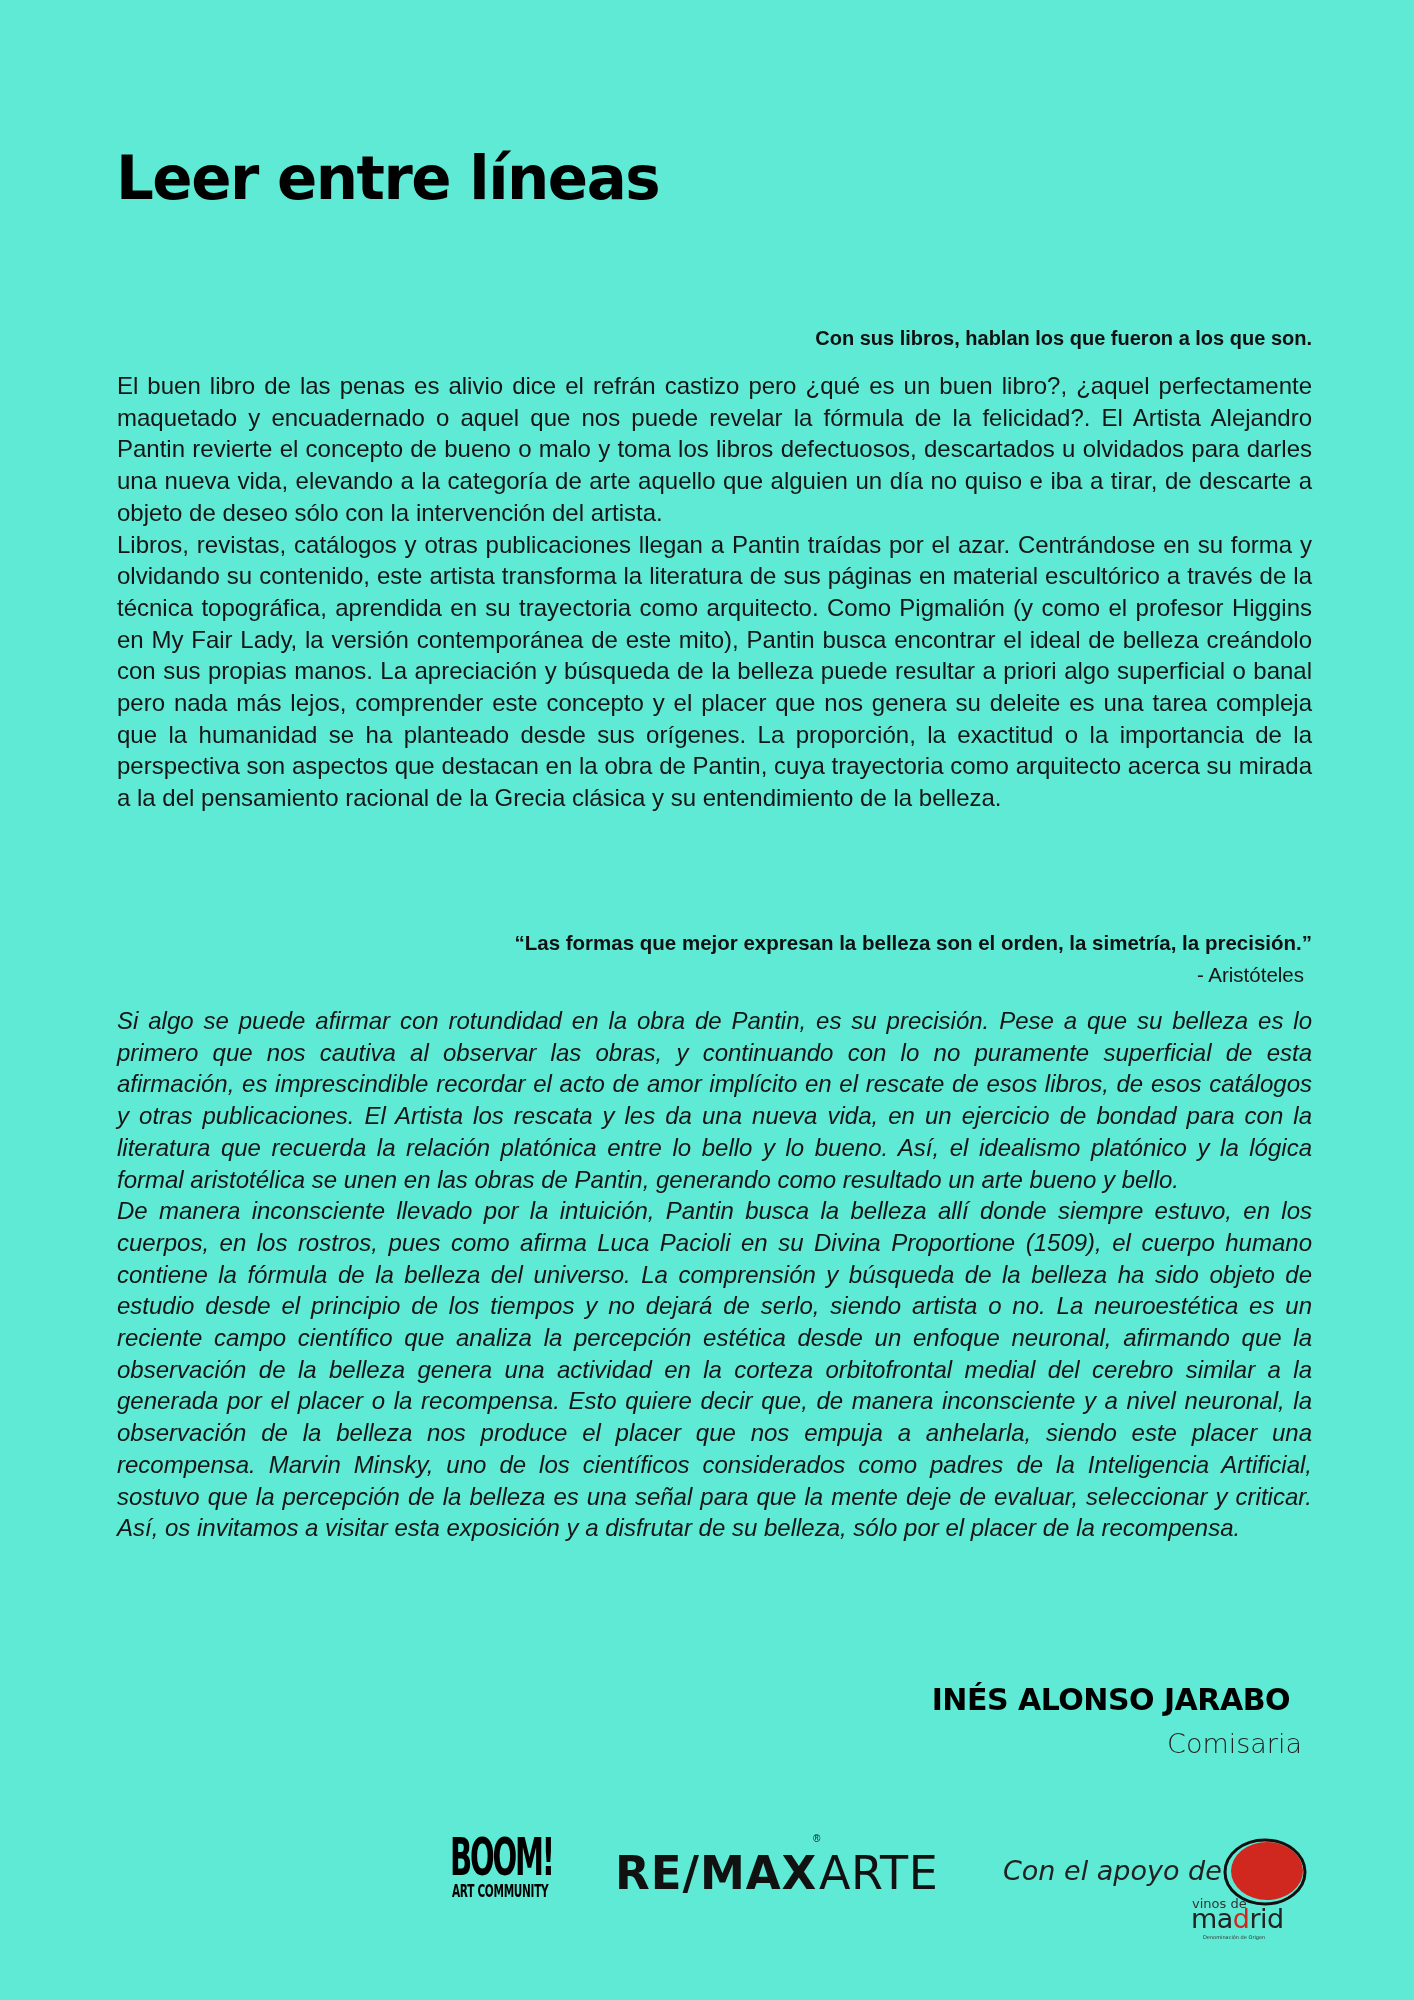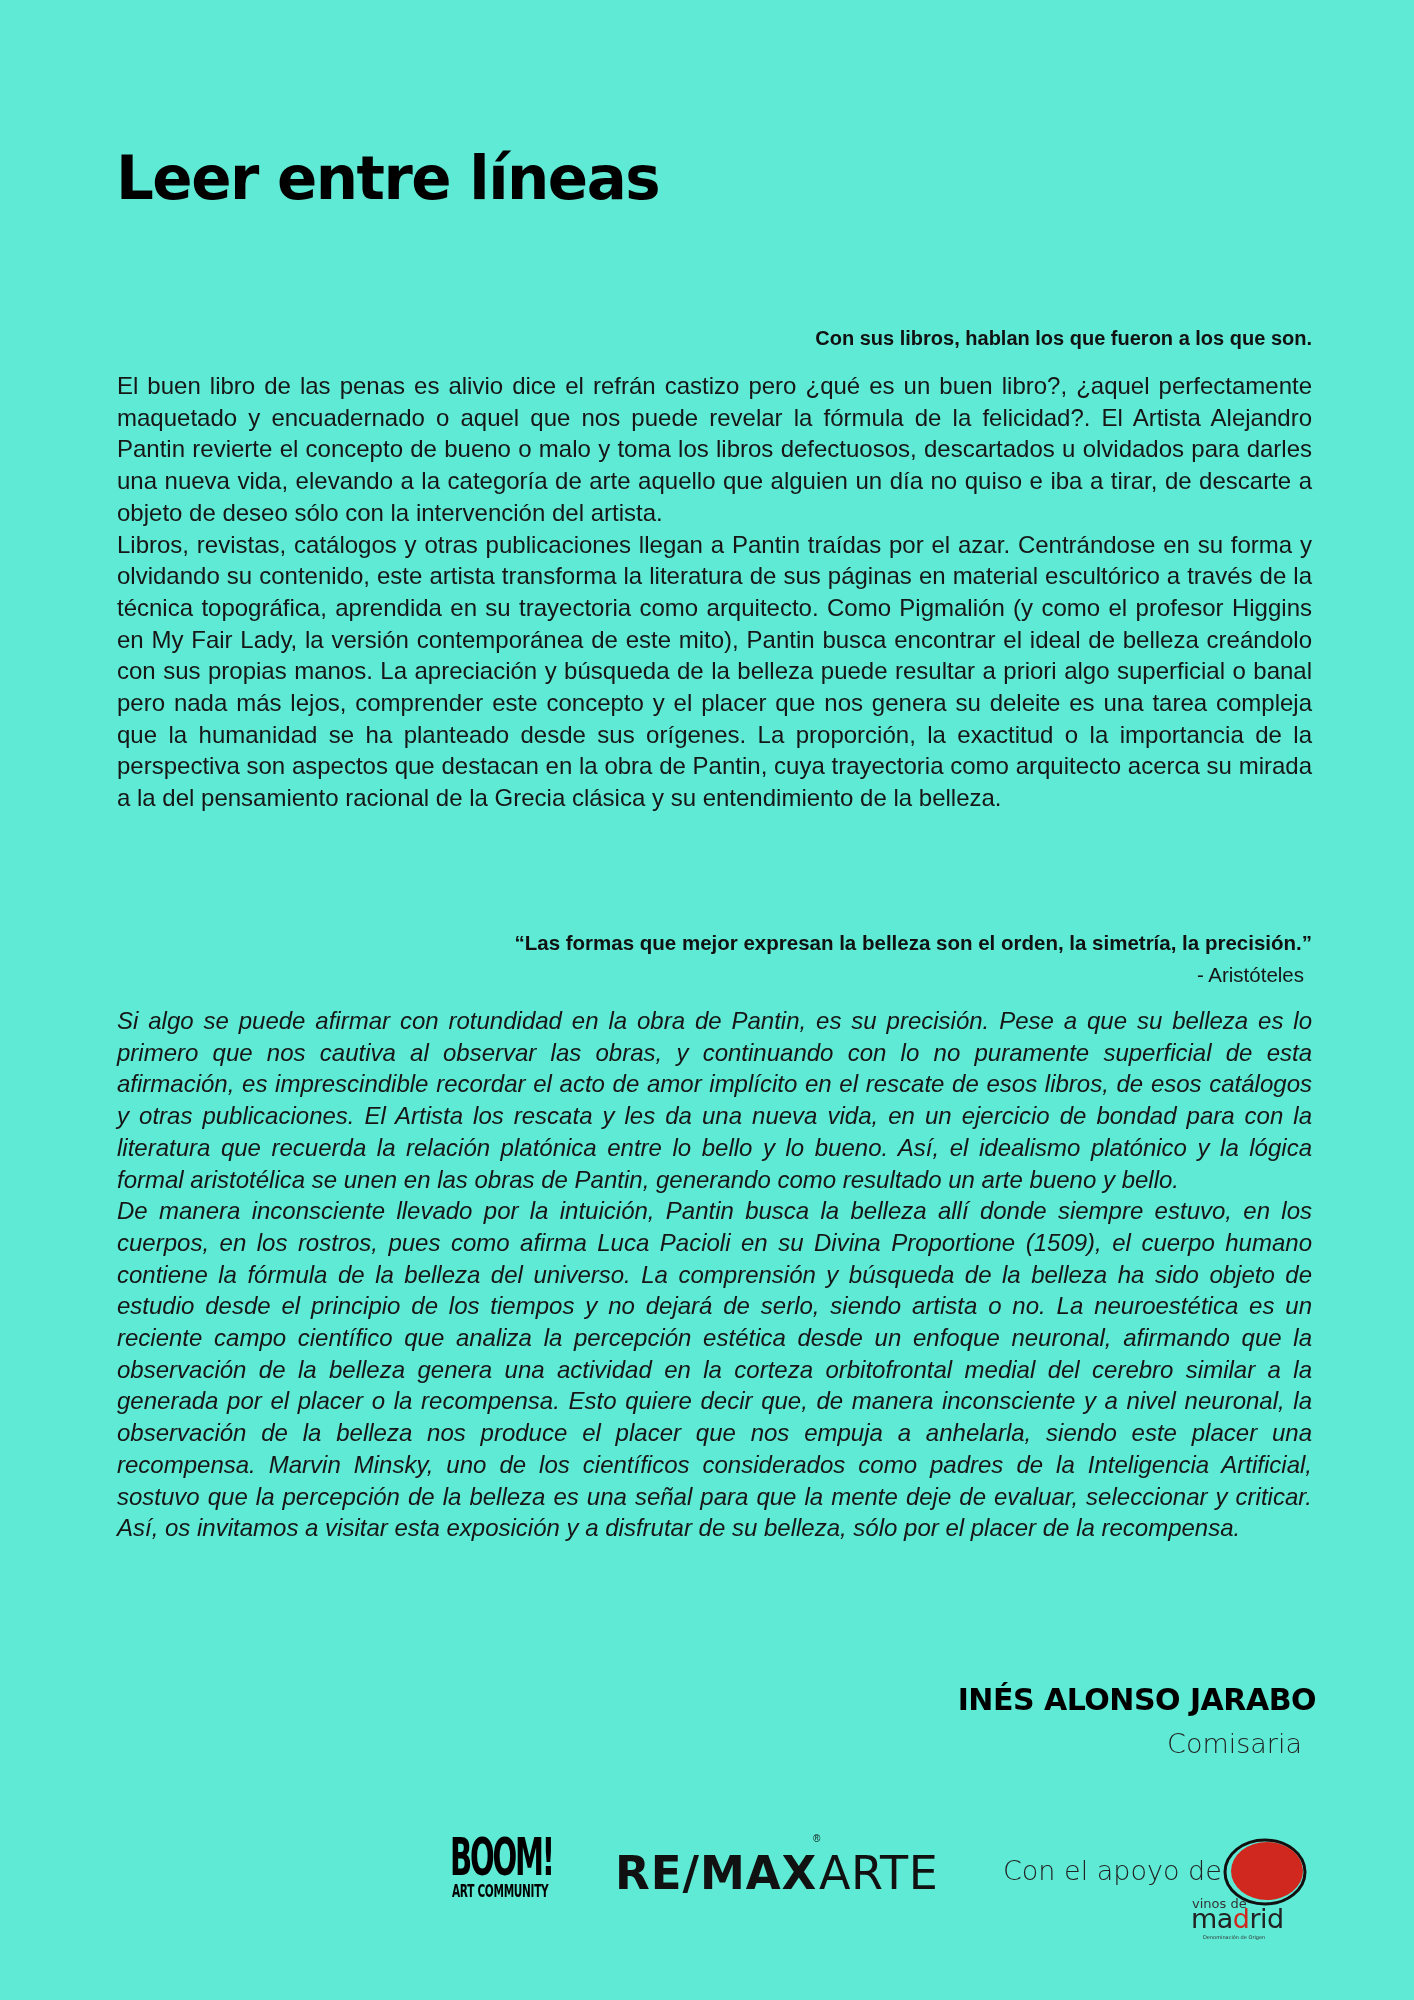--- a/index.html
+++ b/index.html
@@ -40,21 +40,21 @@
     font-family: "Liberation Sans", sans-serif; font-weight: bold;
     font-size: 20.5px; color: #111111; line-height: 30px; white-space: nowrap;
   }
   .quote-author {
     position: absolute; right: 110px; top: 960px;
     font-family: "Liberation Sans", sans-serif;
     font-size: 20.5px; color: #161616; line-height: 30px; white-space: nowrap;
   }
 
   .sign-name {
-    position: absolute; right: 98px; top: 1680px;
+    position: absolute; right: 124px; top: 1680px;
     font-family: "DejaVu Sans", sans-serif; font-weight: bold;
     font-size: 30px; letter-spacing: -0.5px; color: #000000; line-height: 40px; white-space: nowrap;
   }
   .sign-role {
     position: absolute; right: 112px; top: 1726px;
     font-family: "DejaVu Sans", sans-serif; font-weight: 200;
     font-size: 27px; color: #222222; line-height: 36px; white-space: nowrap;
   }
 
   
@@ -85,21 +85,21 @@
   .remax-reg {
     position: absolute; left: 198px; top: -12px; font-size: 10px; color: #111;
   }
   .remax-light {
     position: absolute; left: 204px; top: 0; font-family: "DejaVu Sans", sans-serif; font-weight: normal;
     font-size: 46px; color: #111; line-height: 56px; white-space: nowrap; letter-spacing: 0.5px;
   }
   .support-text {
     position: absolute; left: 1003px; top: 1853px;
     font-family: "DejaVu Sans", sans-serif; font-weight: 200;
-    font-size: 27px; color: #222; line-height: 36px; white-space: nowrap;
+    font-size: 27px; color: #222; line-height: 36px; white-space: nowrap; font-style: italic;
   }
   #logo-vinos { left: 1185px; top: 1838px; width: 135px; height: 110px; }
   .vinos-small {
     position: absolute; left: 7px; top: 60px; font-family: "DejaVu Sans", sans-serif; font-size: 13px;
     color: #333; white-space: nowrap; line-height: 12px;
   }
   .vinos-madrid {
     position: absolute; left: 6px; top: 66px; font-family: "DejaVu Sans", sans-serif; font-size: 27px;
     color: #222; white-space: nowrap; line-height: 30px; letter-spacing: -0.5px;
   }

